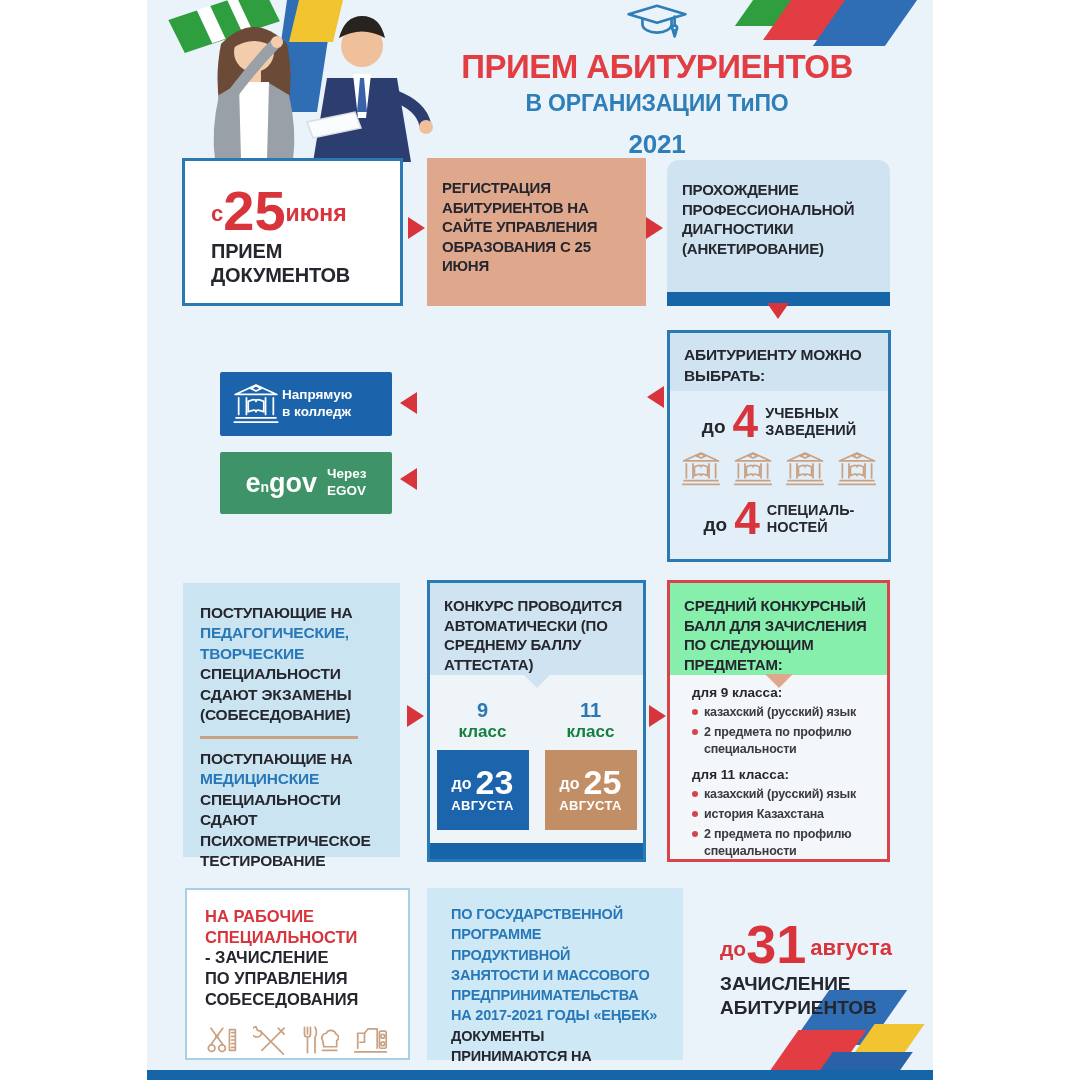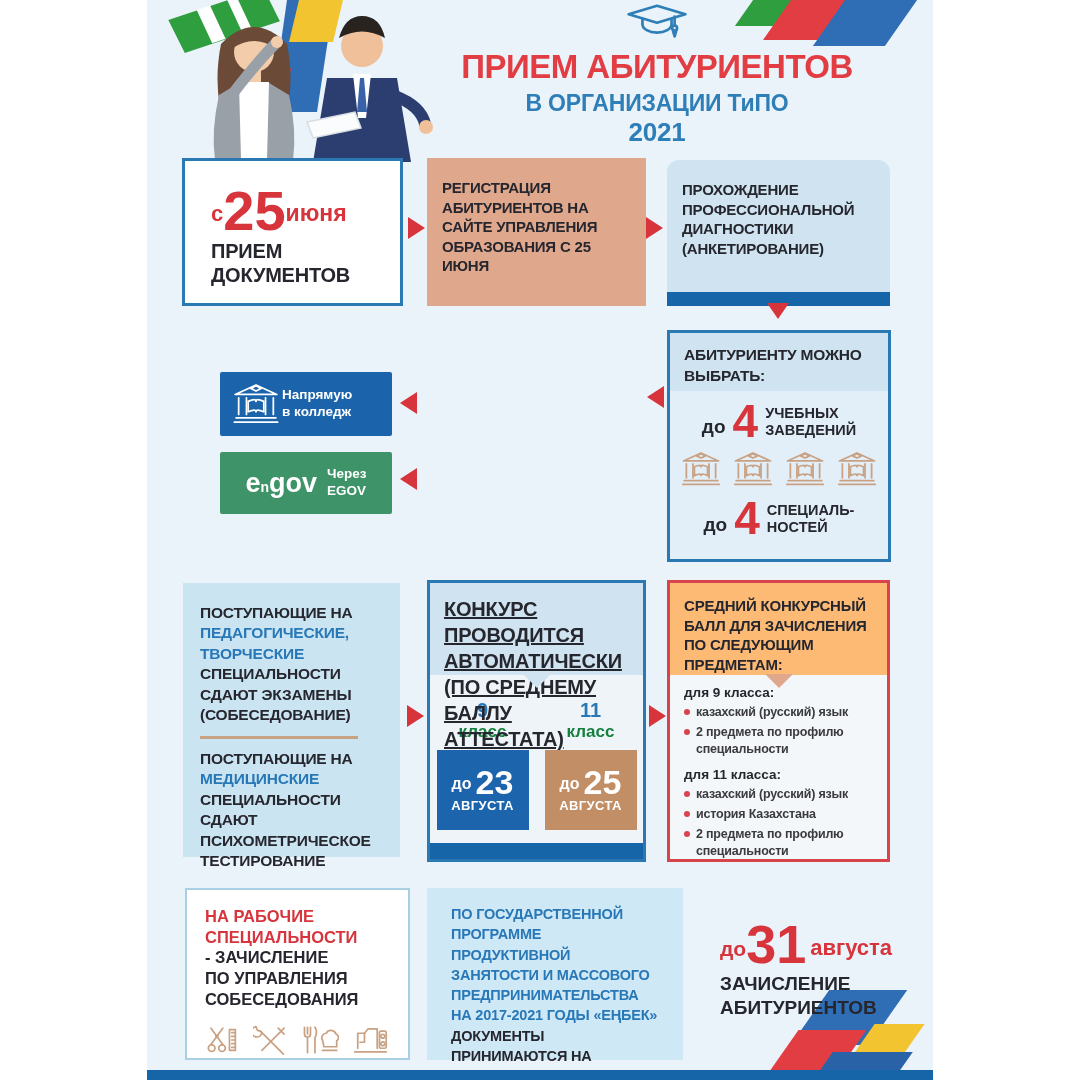--- a/index.html
+++ b/index.html
@@ -47,40 +47,40 @@
   .choice-row{display:flex;align-items:center;justify-content:center;gap:7px;margin-top:10px;}
   .choice-row .pfx{font-size:19px;font-weight:bold;color:#26262e;align-self:flex-end;padding-bottom:4px;}
   .choice-row .num{font-size:46px;font-weight:bold;color:#d7343c;line-height:0.9;}
   .choice-row .lbls{font-size:14.5px;font-weight:bold;color:#26262e;line-height:1.15;}
   .builds{display:flex;justify-content:center;gap:8px;margin-top:8px;}
   
   .box-f{left:36px;top:583px;width:217px;height:274px;background:#cbe4f2;padding:20px 17px;font-size:15.5px;line-height:1.32;z-index:4;}
   .box-f .divider{width:158px;height:3px;background:#c9a183;margin:10px 0;}
   .box-g{left:280px;top:580px;width:219px;height:282px;background:#eef4f8;border:3px solid #2b79b2;z-index:4;}
   .hdr-notch{position:relative;box-sizing:border-box;}
-  .box-g .hdr-notch{background:#cfe4f0;height:92px;padding:13px 14px 0;font-size:20px;line-height:1.3;text-decoration:underline;}
+  .box-g .hdr-notch{background:#cfe4f0;height:92px;padding:13px 14px 0;font-size:15px;line-height:1.3;}
   .box-g .hdr-notch::after{content:'';position:absolute;left:50%;bottom:-13px;transform:translateX(-50%);
      border-left:14px solid transparent;border-right:14px solid transparent;border-top:14px solid #cfe4f0;}
   .grades{display:flex;justify-content:center;gap:16px;margin-top:24px;}
   .grade{text-align:center;}
   .grade .gnum{font-size:20px;font-weight:bold;color:#2878b8;}
   .grade .gword{font-size:17px;font-weight:bold;color:#15803d;margin-bottom:8px;}
   .date-chip{width:92px;height:80px;display:flex;flex-direction:column;align-items:center;justify-content:center;color:#fff;}
   .date-chip.blue{background:#1c65ad;}
   .date-chip.tan{background:#c28e66;}
   .date-chip .top{display:flex;align-items:flex-end;gap:4px;}
   .date-chip .pfx{font-size:16px;font-weight:bold;padding-bottom:5px;}
   .date-chip .day{font-size:34px;font-weight:bold;line-height:0.9;}
   .date-chip .mon{font-size:13px;font-weight:bold;letter-spacing:0.4px;}
   .box-g .strip{position:absolute;left:0;bottom:0;width:100%;height:16px;background:#1565a8;}
   .box-h{left:520px;top:580px;width:223px;height:282px;background:#f3f7f9;border:3px solid #d7444b;z-index:4;}
-  .box-h .hdr-notch{background:#fdba74;height:92px;padding:13px 14px 0;font-size:15px;line-height:1.3;}
+  .box-h .hdr-notch{background:#86efac;height:92px;padding:13px 14px 0;font-size:15px;line-height:1.3;}
   .box-h .hdr-notch::after{content:'';position:absolute;left:50%;bottom:-13px;transform:translateX(-50%);
      border-left:14px solid transparent;border-right:14px solid transparent;border-top:14px solid #dfa78c;}
-  .box-h .grp{padding:0 12px 0 14px;}
+  .box-h .grp{padding:0 12px 0 22px;}
   .box-h .grp-title{font-size:13.5px;font-weight:bold;color:#26262e;margin:10px 0 4px;}
   .box-h ul{list-style:none;margin:0;padding:0;}
   .box-h li{position:relative;padding-left:12px;font-size:12.5px;font-weight:bold;color:#3a3a40;line-height:1.3;margin-bottom:4px;letter-spacing:-0.2px;}
   .box-h li::before{content:'';position:absolute;left:0;top:5px;width:6px;height:6px;border-radius:50%;background:#d7444b;}
   .box-h .grp:first-of-type .grp-title{margin-top:20px;}
   
   .box-i{left:38px;top:888px;width:225px;height:172px;background:#fff;border:2px solid #a8cfe4;padding:16px 18px;z-index:4;}
   .box-i .rl{font-size:16.5px;font-weight:bold;color:#d7343c;line-height:1.25;}
   .box-i .dl{font-size:16.5px;font-weight:bold;color:#26262e;line-height:1.25;}
   .box-i .icons{display:flex;gap:12px;margin-top:12px;align-items:flex-end;}
@@ -88,21 +88,21 @@
   .enroll{left:573px;top:922px;width:210px;z-index:4;}
   .enroll .date-line{display:flex;align-items:flex-end;}
   .enroll .pfx{font-size:21px;font-weight:bold;color:#d7343c;padding-bottom:7px;}
   .enroll .day{font-size:54px;font-weight:bold;color:#d7343c;line-height:0.85;}
   .enroll .mon{font-size:22px;font-weight:bold;color:#d7343c;padding-bottom:7px;padding-left:4px;}
   .enroll .lbl{font-size:19px;font-weight:bold;color:#26262e;line-height:1.25;margin-top:4px;}
   
   .title-wrap{left:280px;top:48px;width:460px;text-align:center;z-index:4;}
   .title-1{font-size:33px;font-weight:bold;color:#e23d43;letter-spacing:-0.5px;}
   .title-2{font-size:23px;font-weight:bold;color:#2e7eb8;margin-top:4px;}
-  .title-year{font-size:26px;font-weight:bold;color:#2e7eb8;margin-top:0;}
+  .title-year{font-size:26px;font-weight:bold;color:#2e7eb8;margin-top:12px;}
   .cap-icon{left:468px;top:2px;z-index:4;}
   
   .par{position:absolute;transform:skewX(-35deg);}
   .bottom-strip{position:absolute;left:0;top:1070px;width:786px;height:10px;background:#1565a8;z-index:6;}
 </style>
 </head>
 <body>
 
 <div class="poster">
 

